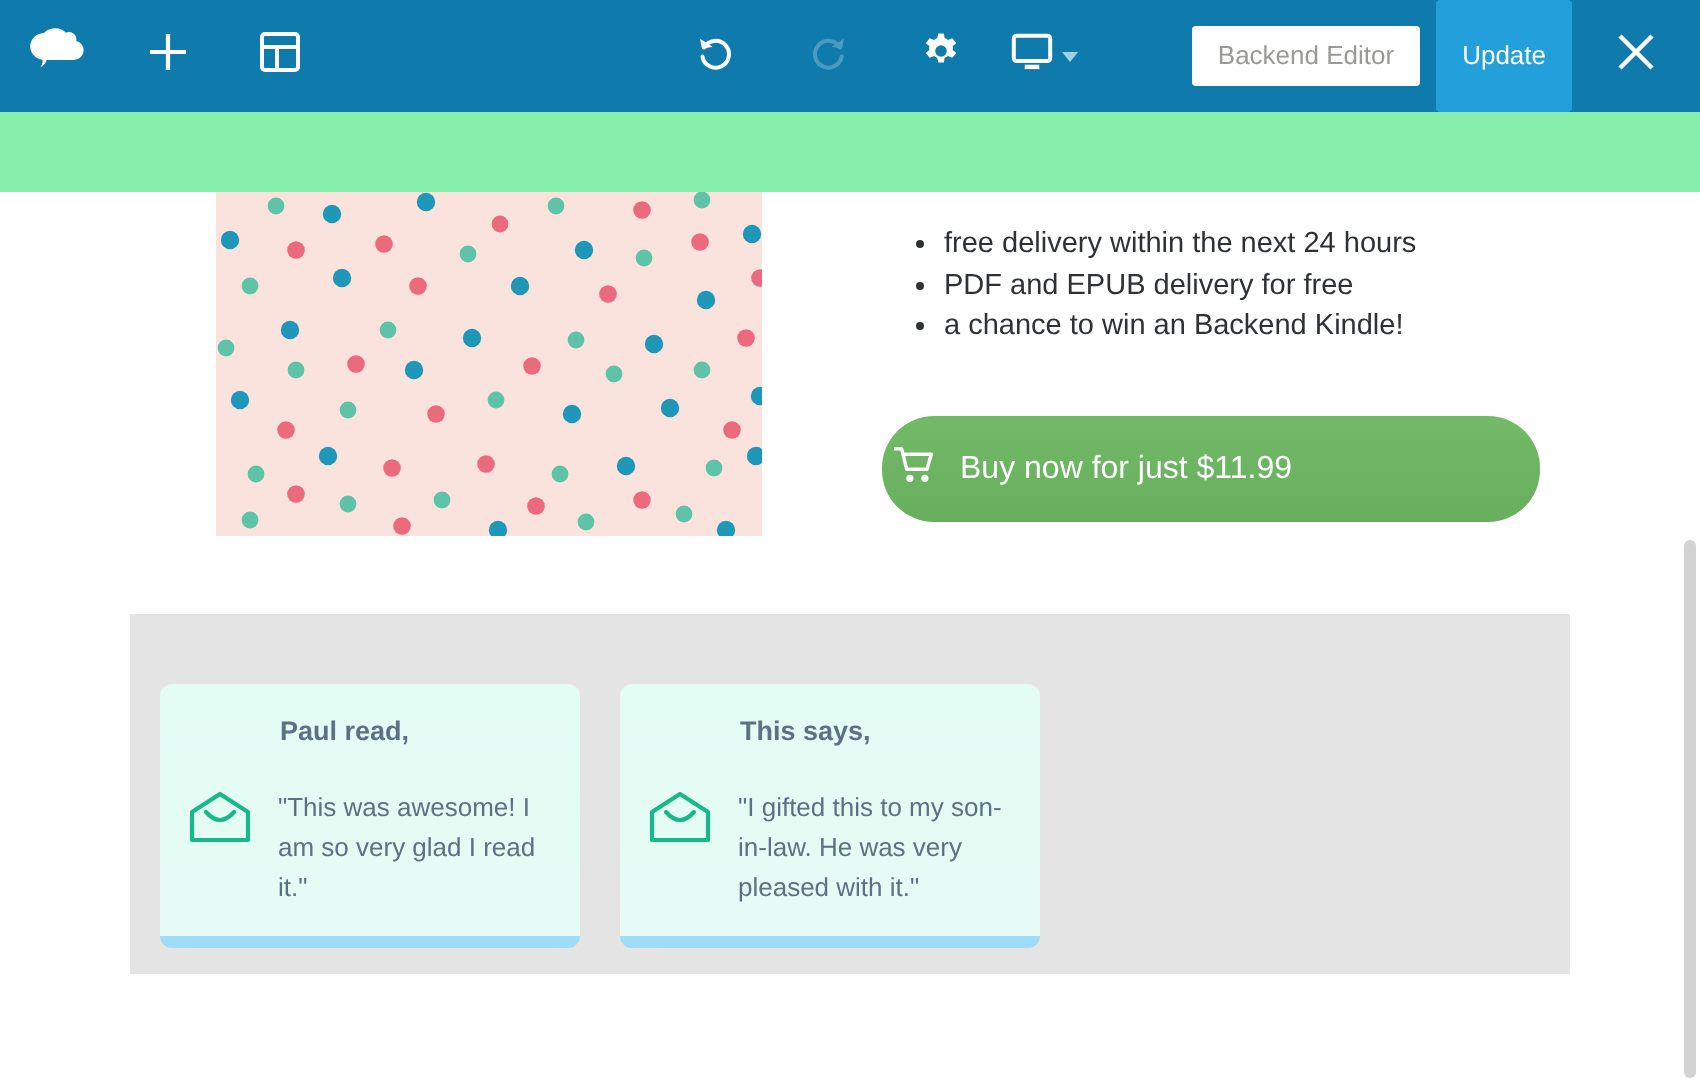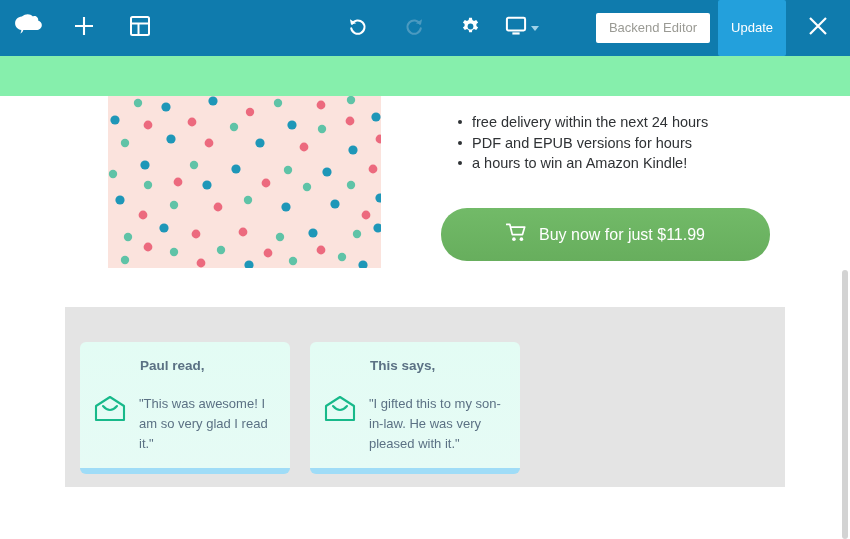--- a/index.html
+++ b/index.html
@@ -171,21 +171,21 @@
     height: 53px;
     background: #6cb563;
     background: linear-gradient(180deg,#72ba68 0%,#67ae5d 100%);
     border: none;
     border-radius: 26px;
     color: #ffffff;
     font-size: 16px;
     font-family: "Liberation Sans", sans-serif;
     display: flex;
     align-items: center;
-    justify-content: center;
+    justify-content: flex-start;
     gap: 12px;
     cursor: pointer;
     box-sizing: border-box;
   }
 
   
   .testi-band {
     position: absolute;
     left: 65px; top: 211px;
     width: 720px;
@@ -444,22 +444,22 @@
             <circle cx="141" cy="170" r="4.6" fill="#1e97b8"></circle>
               <circle cx="185" cy="166" r="4.2" fill="#5fc3a7"></circle>
             <circle cx="255" cy="170" r="4.6" fill="#1e97b8"></circle>
           </g>
         </svg>
       </div>
 
       <div class="hero-right">
         <ul class="feat-list">
           <li>free delivery within the next 24 hours</li>
-          <li>PDF and EPUB versions for hours</li>
-          <li>a hours to win an Amazon Kindle!</li>
+          <li>PDF and EPUB delivery for free</li>
+          <li>a chance to win an Backend Kindle!</li>
         </ul>
 
         <button class="buy-btn">
           <span>
             <svg width="21" height="19" viewBox="0 0 22 20">
               <path d="M0.5 1.5 H4 L6.6 12.2 H17.3 L19.6 4.3 H5.2" fill="none" stroke="#ffffff" stroke-width="1.8" stroke-linejoin="round" stroke-linecap="round"></path>
               <circle cx="8.3" cy="17" r="1.9" fill="#ffffff"></circle>
               <circle cx="16.2" cy="17" r="1.9" fill="#ffffff"></circle>
             </svg>
           </span>

